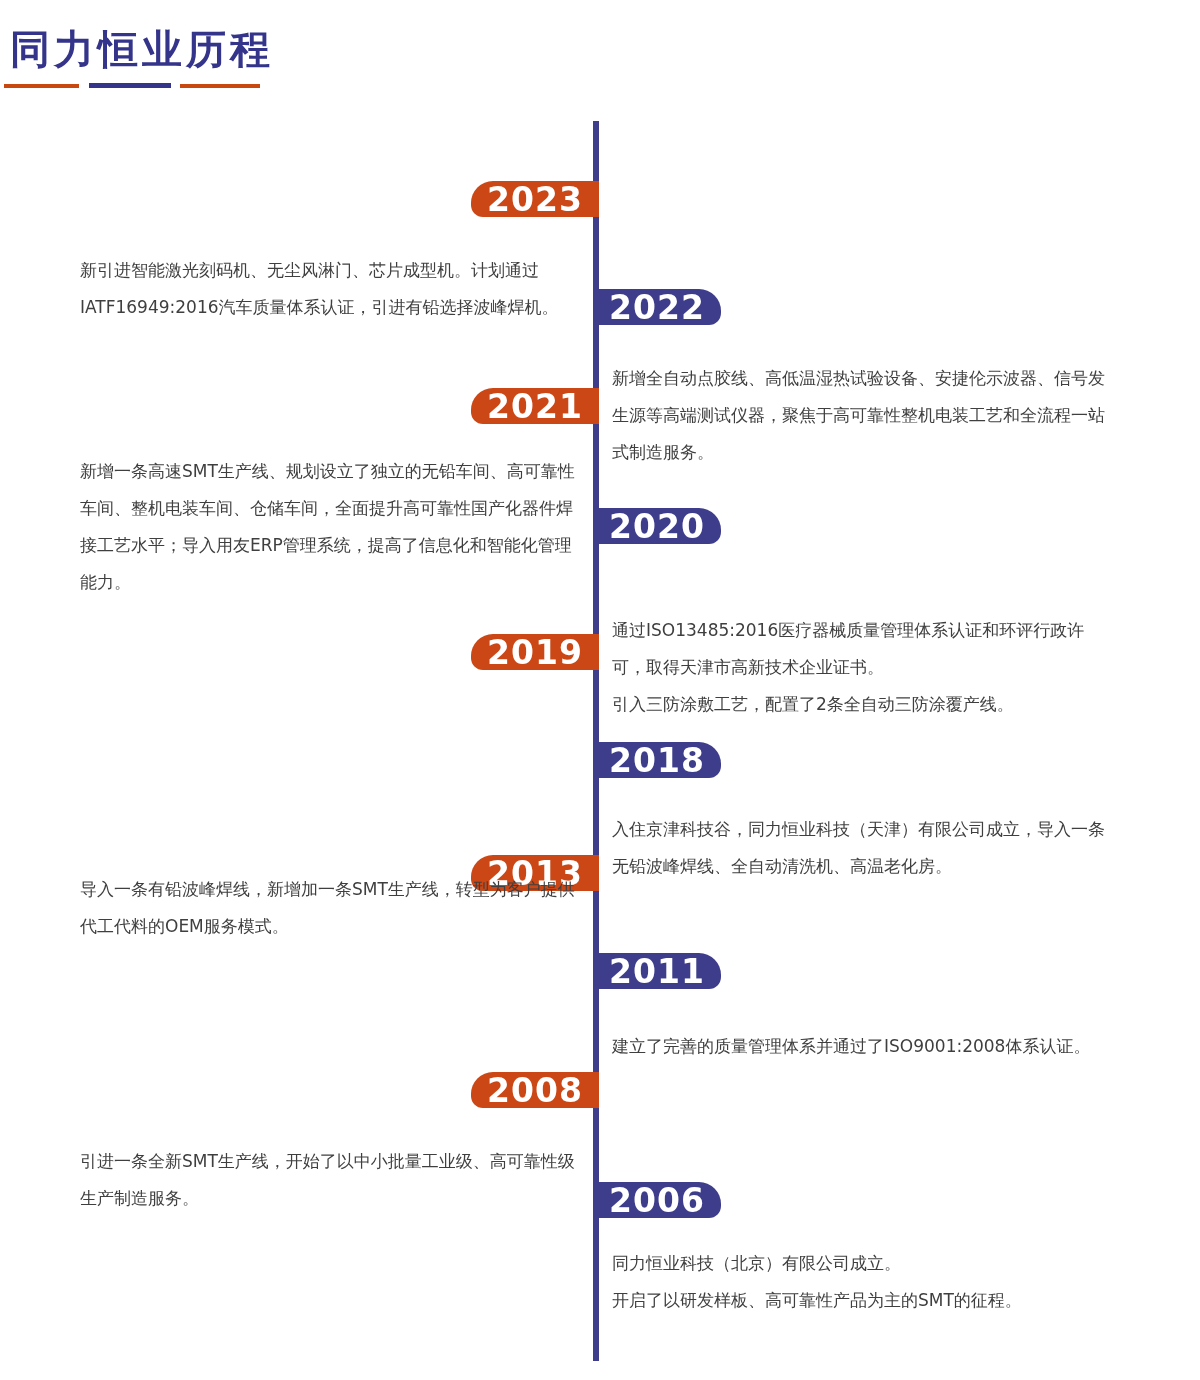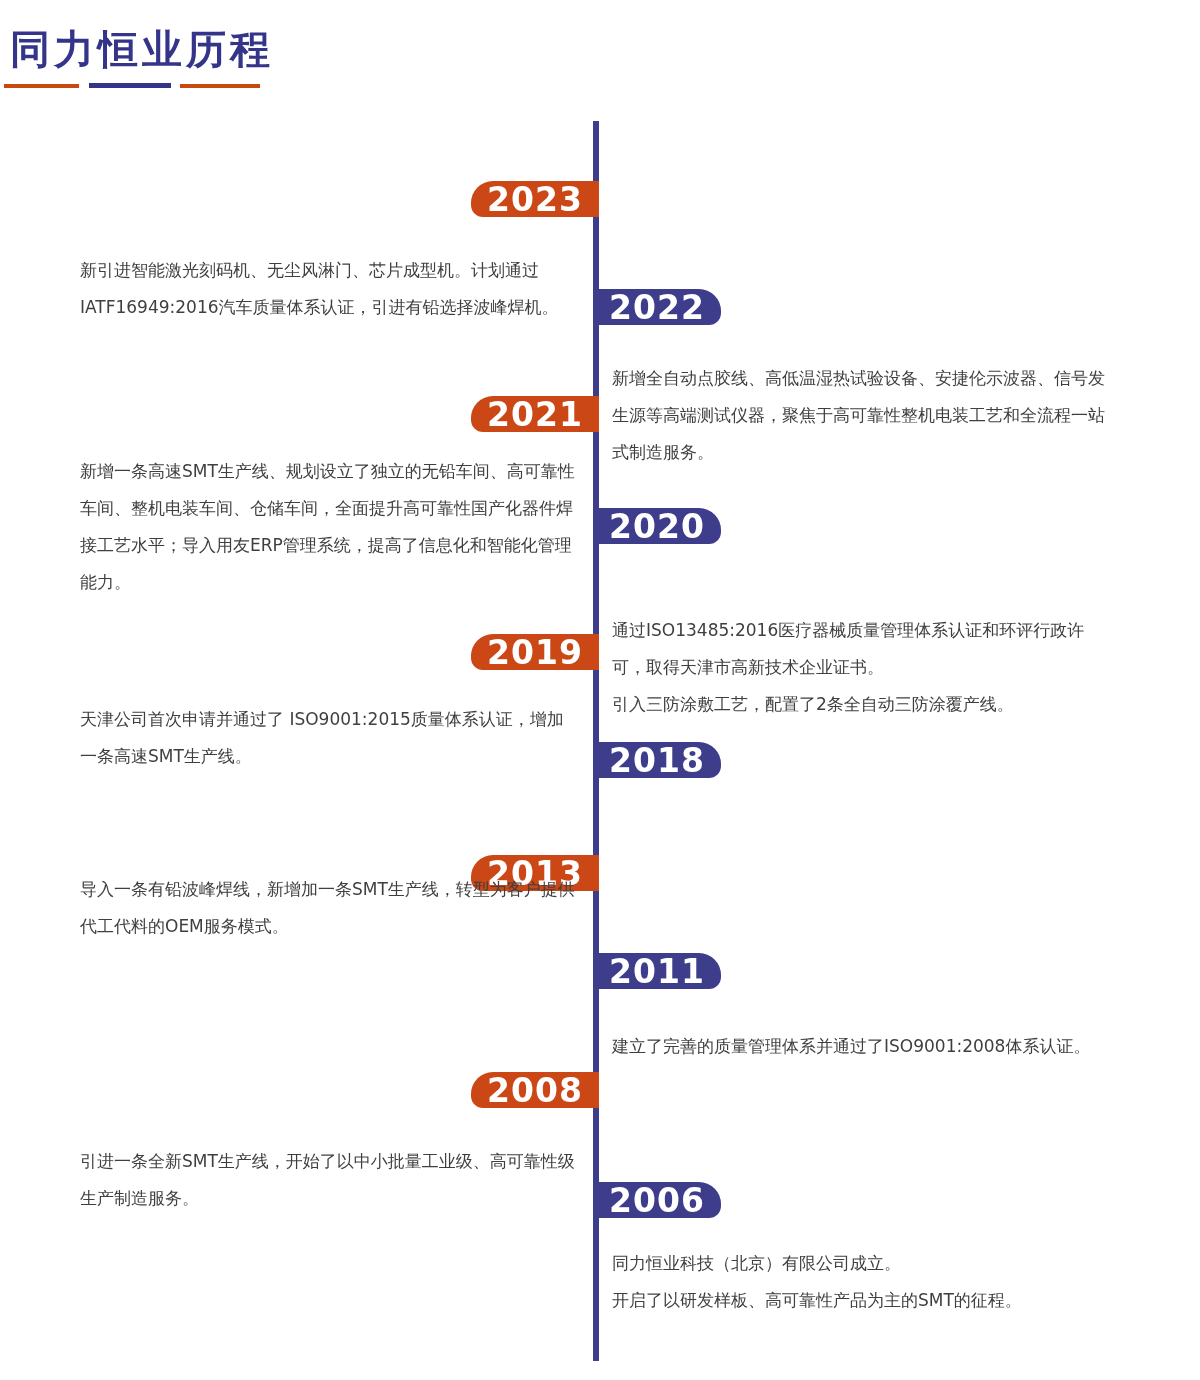--- a/index.html
+++ b/index.html
@@ -85,44 +85,44 @@
     <p>新引进智能激光刻码机、无尘风淋门、芯片成型机。计划通过IATF16949:2016汽车质量体系认证，引进有铅选择波峰焊机。</p>
   </div>
 
   <div class="badge b-right" style="top:289px">
     <span>2022</span>
   </div>
   <div class="desc d-right" style="top:360px">
     <p>新增全自动点胶线、高低温湿热试验设备、安捷伦示波器、信号发生源等高端测试仪器，聚焦于高可靠性整机电装工艺和全流程一站式制造服务。</p>
   </div>
 
-  <div class="badge b-left" style="top:396px">
+  <div class="badge b-left" style="top:388px">
     <span>2021</span>
   </div>
   <div class="desc d-left" style="top:453px">
     <p>新增一条高速SMT生产线、规划设立了独立的无铅车间、高可靠性车间、整机电装车间、仓储车间，全面提升高可靠性国产化器件焊接工艺水平；导入用友ERP管理系统，提高了信息化和智能化管理能力。</p>
   </div>
 
   <div class="badge b-right" style="top:508px">
     <span>2020</span>
   </div>
   <div class="desc d-right" style="top:612px">
     <p>通过ISO13485:2016医疗器械质量管理体系认证和环评行政许可，取得天津市高新技术企业证书。</p>
     <p>引入三防涂敷工艺，配置了2条全自动三防涂覆产线。</p>
   </div>
 
   <div class="badge b-left" style="top:634px">
     <span>2019</span>
   </div>
-  <div class="desc d-left" style="top:701px">
-    <p>天津公司首次申请并通过了 ISO9001:2015质量体系认证，增加一条高速SMT生产线。</p>
-  </div>
 
   <div class="badge b-right" style="top:742px">
     <span>2018</span>
+  </div>
+  <div class="desc d-right" style="top:811px">
+    <p>入住京津科技谷，同力恒业科技（天津）有限公司成立，导入一条无铅波峰焊线、全自动清洗机、高温老化房。</p>
   </div>
 
   <div class="badge b-left" style="top:855px">
     <span>2013</span>
   </div>
   <div class="desc d-left" style="top:871px">
     <p>导入一条有铅波峰焊线，新增加一条SMT生产线，转型为客户提供代工代料的OEM服务模式。</p>
   </div>
 
   <div class="badge b-right" style="top:953px">

